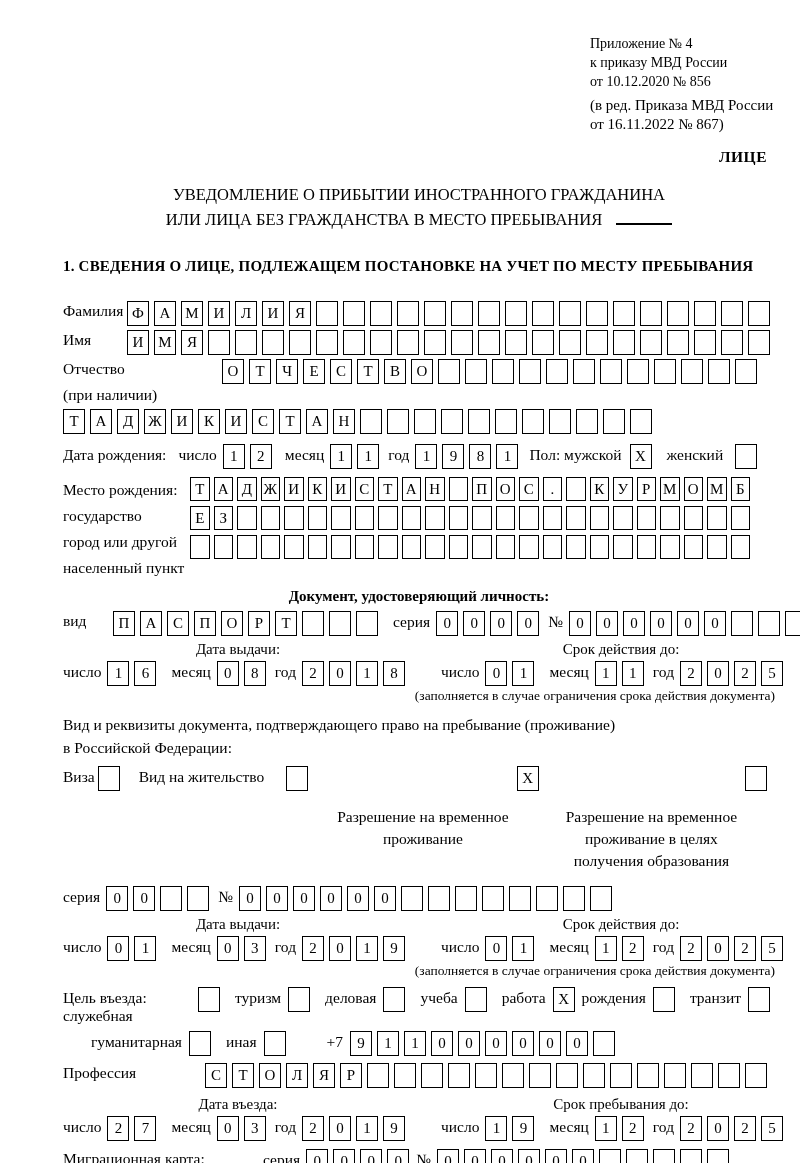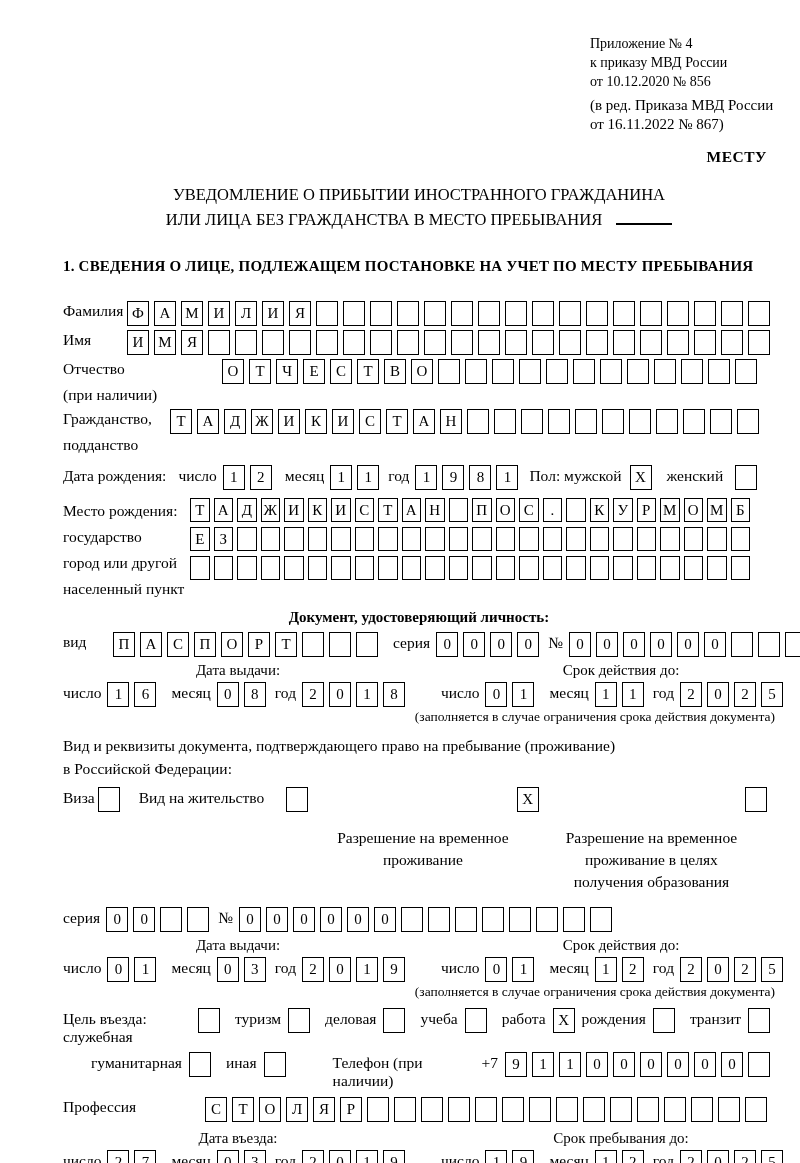--- a/index.html
+++ b/index.html
@@ -56,21 +56,21 @@
 
   <div class="approval">
     <div>Приложение № 4</div>
     <div>к приказу МВД России</div>
     <div>от 10.12.2020 № 856</div>
     <div class="amend">
       <div>(в ред. Приказа МВД России</div>
       <div>от 16.11.2022 № 867)</div>
     </div>
   </div>
-  <div class="formword">МЕСТУ</div>
+  <div class="formword">ЛИЦЕ</div>
 
   <div class="title">
     <div>УВЕДОМЛЕНИЕ О ПРИБЫТИИ ИНОСТРАННОГО ГРАЖДАНИНА</div>
     <div>
       <span>ИЛИ ЛИЦА БЕЗ ГРАЖДАНСТВА В МЕСТО ПРЕБЫВАНИЯ</span><span class="blankline"></span>
     </div>
   </div>
 
   <div class="s1head">1. СВЕДЕНИЯ О ЛИЦЕ, ПОДЛЕЖАЩЕМ ПОСТАНОВКЕ НА УЧЕТ ПО МЕСТУ ПРЕБЫВАНИЯ</div>
 
@@ -157,24 +157,20 @@
         <span class="cell"></span>
         <span class="cell"></span>
         <span class="cell"></span>
         <span class="cell"></span>
         <span class="cell"></span>
         <span class="cell"></span>
       </div>
   </div>
 
   <div class="row">
-    <div class="lblcol" style="width:107px;">
-      <div>Гражданство,</div>
-      <div style="margin-top:6px;">подданство</div>
-    </div>
     <div class="boxes">
         <span class="cell">Т</span>
         <span class="cell">А</span>
         <span class="cell">Д</span>
         <span class="cell">Ж</span>
         <span class="cell">И</span>
         <span class="cell">К</span>
         <span class="cell">И</span>
         <span class="cell">С</span>
         <span class="cell">Т</span>
@@ -541,21 +537,20 @@
   </div>
   <div class="purline" style="margin-left:28px;margin-top:6px;">
     <div class="t first">гуманитарная</div>
     <div class="boxes">
         <span class="cell"></span>
       </div>
     <div class="t">иная</div>
     <div class="boxes">
         <span class="cell"></span>
       </div>
-    <div class="t" style="margin-left:42px;">Телефон (при наличии)</div>
     <div class="t" style="margin-left:36px;">+7</div>
     <div class="boxes">
         <span class="cell">9</span>
         <span class="cell">1</span>
         <span class="cell">1</span>
         <span class="cell">0</span>
         <span class="cell">0</span>
         <span class="cell">0</span>
         <span class="cell">0</span>
         <span class="cell">0</span>

